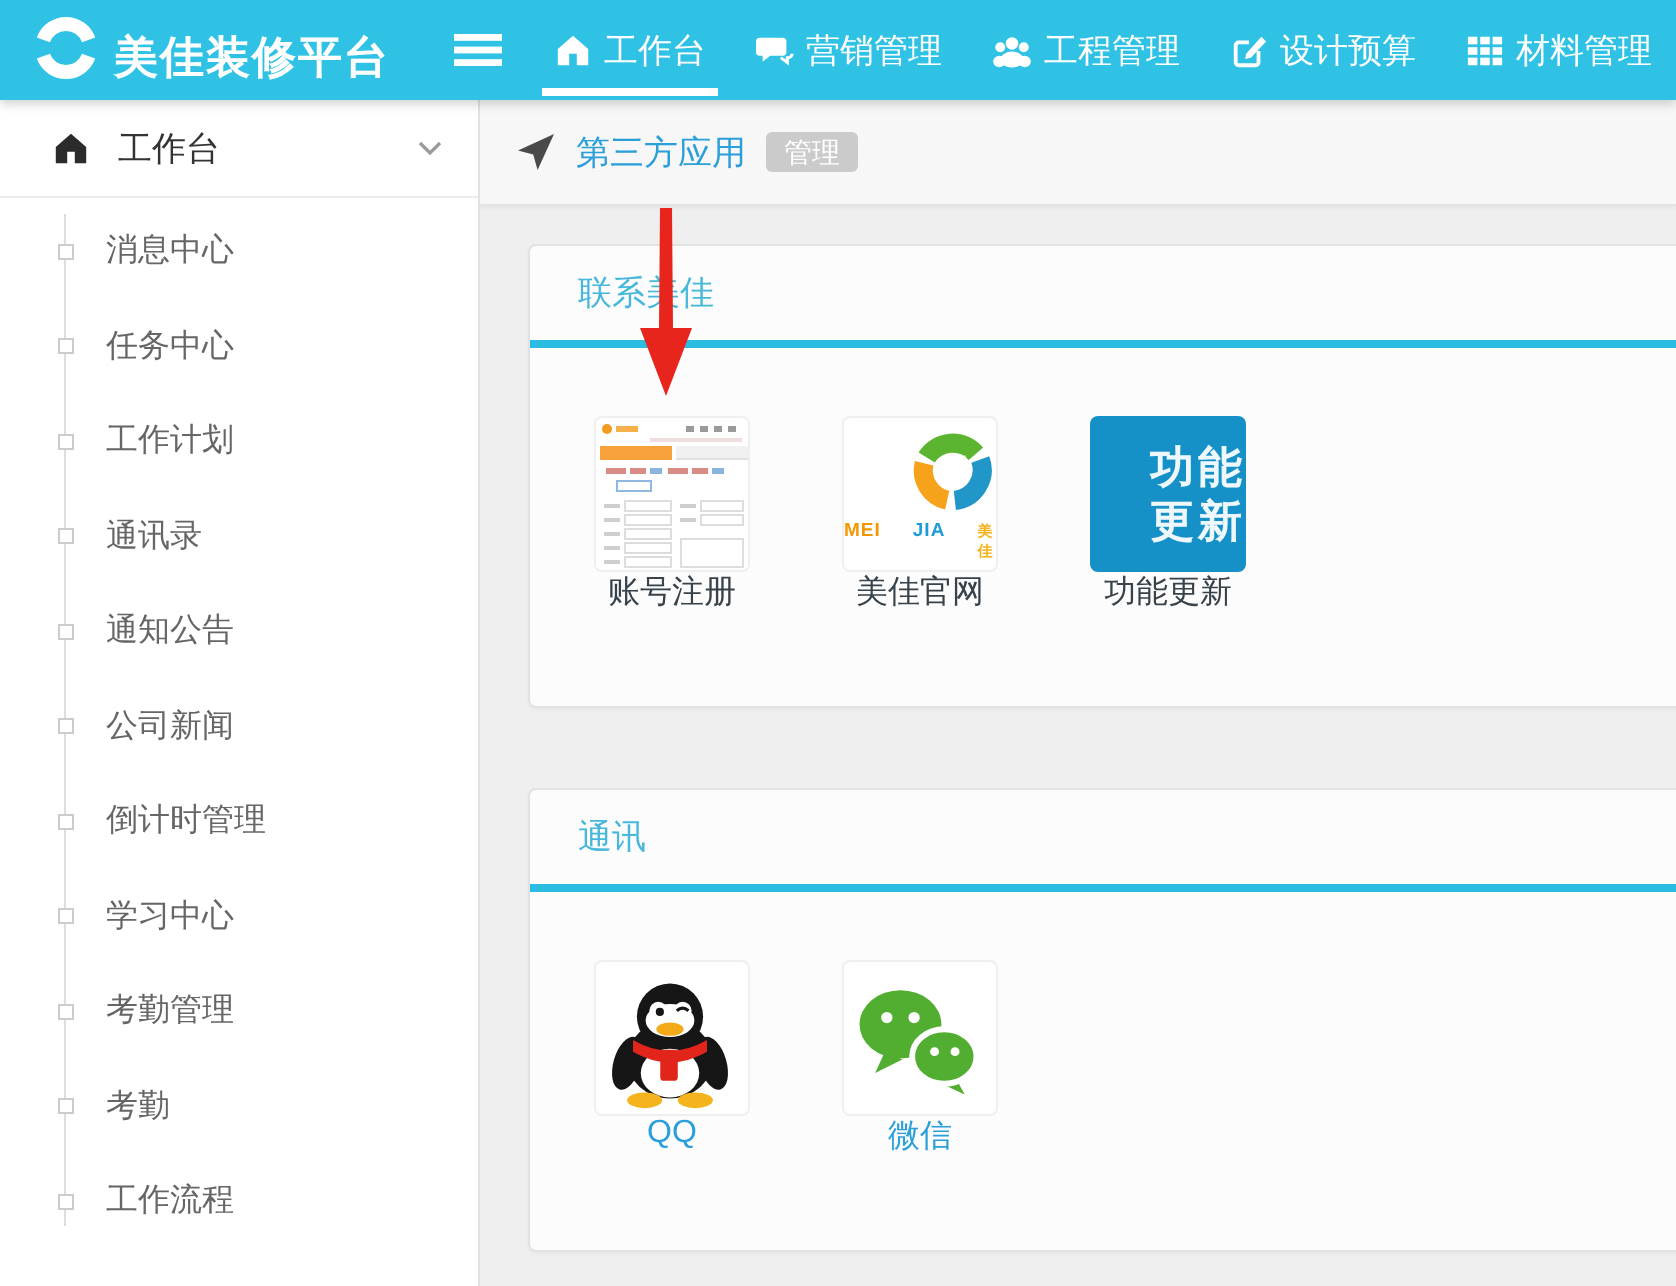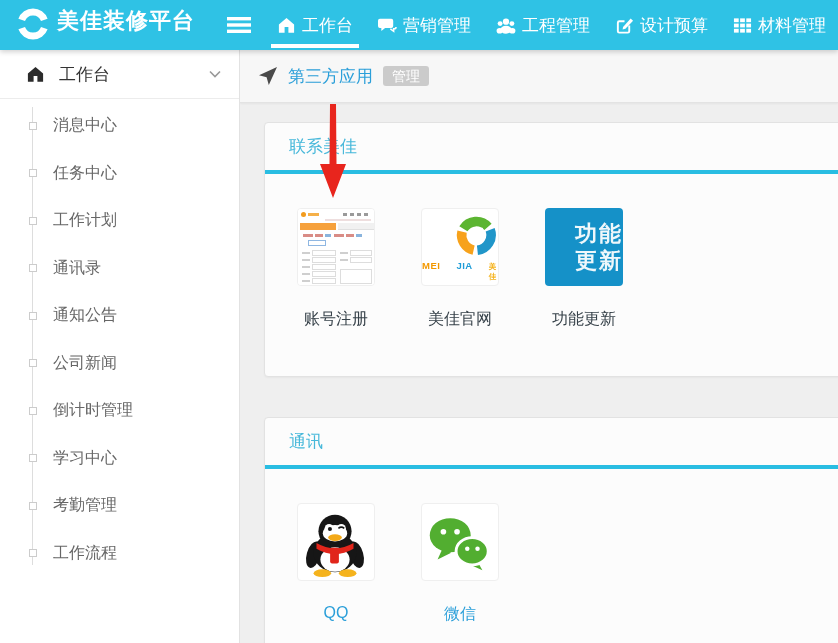--- a/index.html
+++ b/index.html
@@ -2,21 +2,21 @@
 <html><head>
 <meta charset="utf-8">
 <style>
   *{margin:0;padding:0;box-sizing:border-box}
   html,body{width:838px;height:643px;overflow:hidden}
   body{font-family:"Liberation Sans","DejaVu Sans",sans-serif;background:#efefef;position:relative}
 
   
   .header{position:absolute;top:0;left:0;width:838px;height:50px;background:#2fc2e5;
           display:flex;align-items:center;z-index:20;box-shadow:0 2px 5px rgba(0,0,0,.18)}
-  .brand{display:flex;align-items:flex-start;gap:5px;padding-left:14px;cursor:pointer}
+  .brand{display:flex;align-items:flex-end;gap:5px;padding-left:14px;cursor:pointer}
   .brand-title{color:#fff;font-size:22px;font-weight:bold;letter-spacing:1px;white-space:nowrap}
   .hamburger{margin-left:32px;cursor:pointer;display:flex}
   .nav{display:flex;align-items:center;gap:25px;margin-left:26px}
   .nav-item{position:relative;display:flex;align-items:center;gap:6px;color:#fff;font-size:17px;
             height:50px;cursor:pointer;white-space:nowrap}
   .nav-item.active::after{content:"";position:absolute;left:-6px;right:-6px;bottom:2px;height:4px;background:#fff}
   .nav-item svg{flex:0 0 auto}
 
   
   .sidebar{position:absolute;top:50px;left:0;width:240px;height:593px;background:#fff;
@@ -39,21 +39,21 @@
   .crumb-badge{background:#cbcbcb;color:#fff;font-size:14px;padding:3px 9px;border-radius:3px;line-height:1}
 
   
   .main{position:absolute;top:103px;left:240px;right:0;bottom:0;overflow:hidden;padding:19px 0 0 24px}
   .panel{width:644px;background:#fcfcfc;border:1px solid #e2e2e2;border-radius:4px;
          box-shadow:0 1px 2px rgba(0,0,0,.04);margin-bottom:40px}
   .panel-title{height:47px;display:flex;align-items:center;padding-left:24px;color:#47b8da;font-size:17px}
   .panel-accent{height:4px;background:#29bde2}
   .panel-body{padding:34px 0 46px 32px;display:flex;gap:46px}
   .app{width:78px;display:flex;flex-direction:column;align-items:center;cursor:pointer}
-  .app-label{margin-top:23px;font-size:16px;color:#37424a;white-space:nowrap}
+  .app-label{font-size:16px;color:#37424a;white-space:nowrap}
   .app-label.blue{color:#2b9fd9}
   .tile{width:78px;height:78px;border-radius:4px;position:relative;overflow:hidden;background:#fff;
         border:1px solid #efefef;display:flex;flex-direction:column;align-items:flex-end;justify-content:center}
   .tile-update{background:#1591c8;border:none;color:#fff;font-weight:bold;font-size:22px;
                line-height:27px;letter-spacing:2px;text-align:center}
   .tile-update span{opacity:.93}
 
   
   .shot{position:absolute;inset:0;background:#fff}
   .shot div{position:absolute}
@@ -198,20 +198,23 @@
         <span>公司新闻</span>
       </div>
     <div class="tree-item">
         <span>倒计时管理</span>
       </div>
     <div class="tree-item">
         <span>学习中心</span>
       </div>
     <div class="tree-item">
         <span>考勤管理</span>
+      </div>
+    <div class="tree-item">
+        <span>考勤</span>
       </div>
     <div class="tree-item">
         <span>工作流程</span>
       </div>
   </div>
 </div>
 
 <div class="crumbbar">
   <span class="icon-flex">
     <svg width="20" height="20" viewBox="0 0 20 20">

